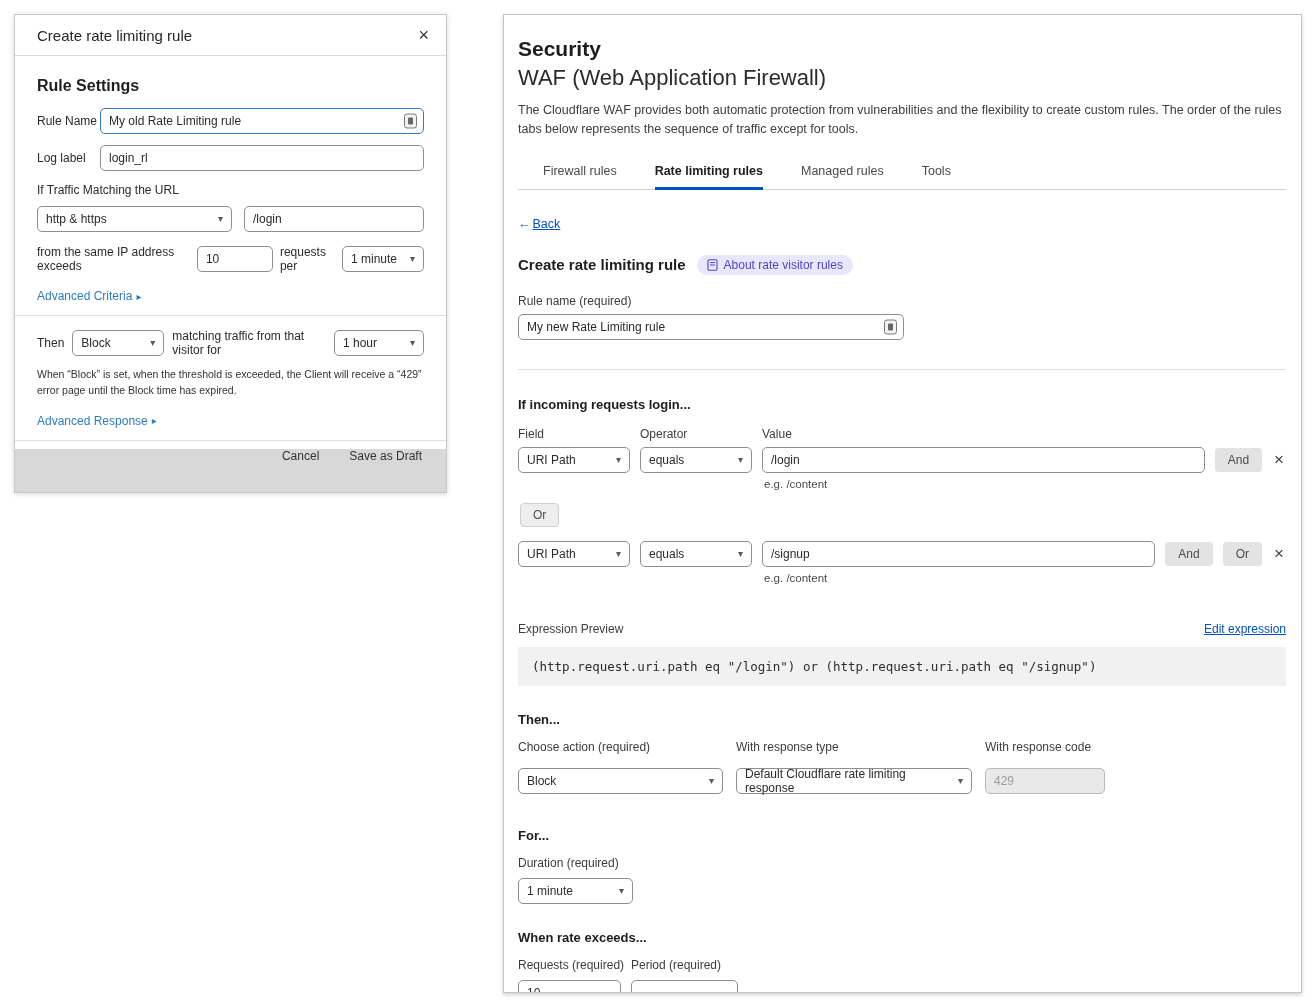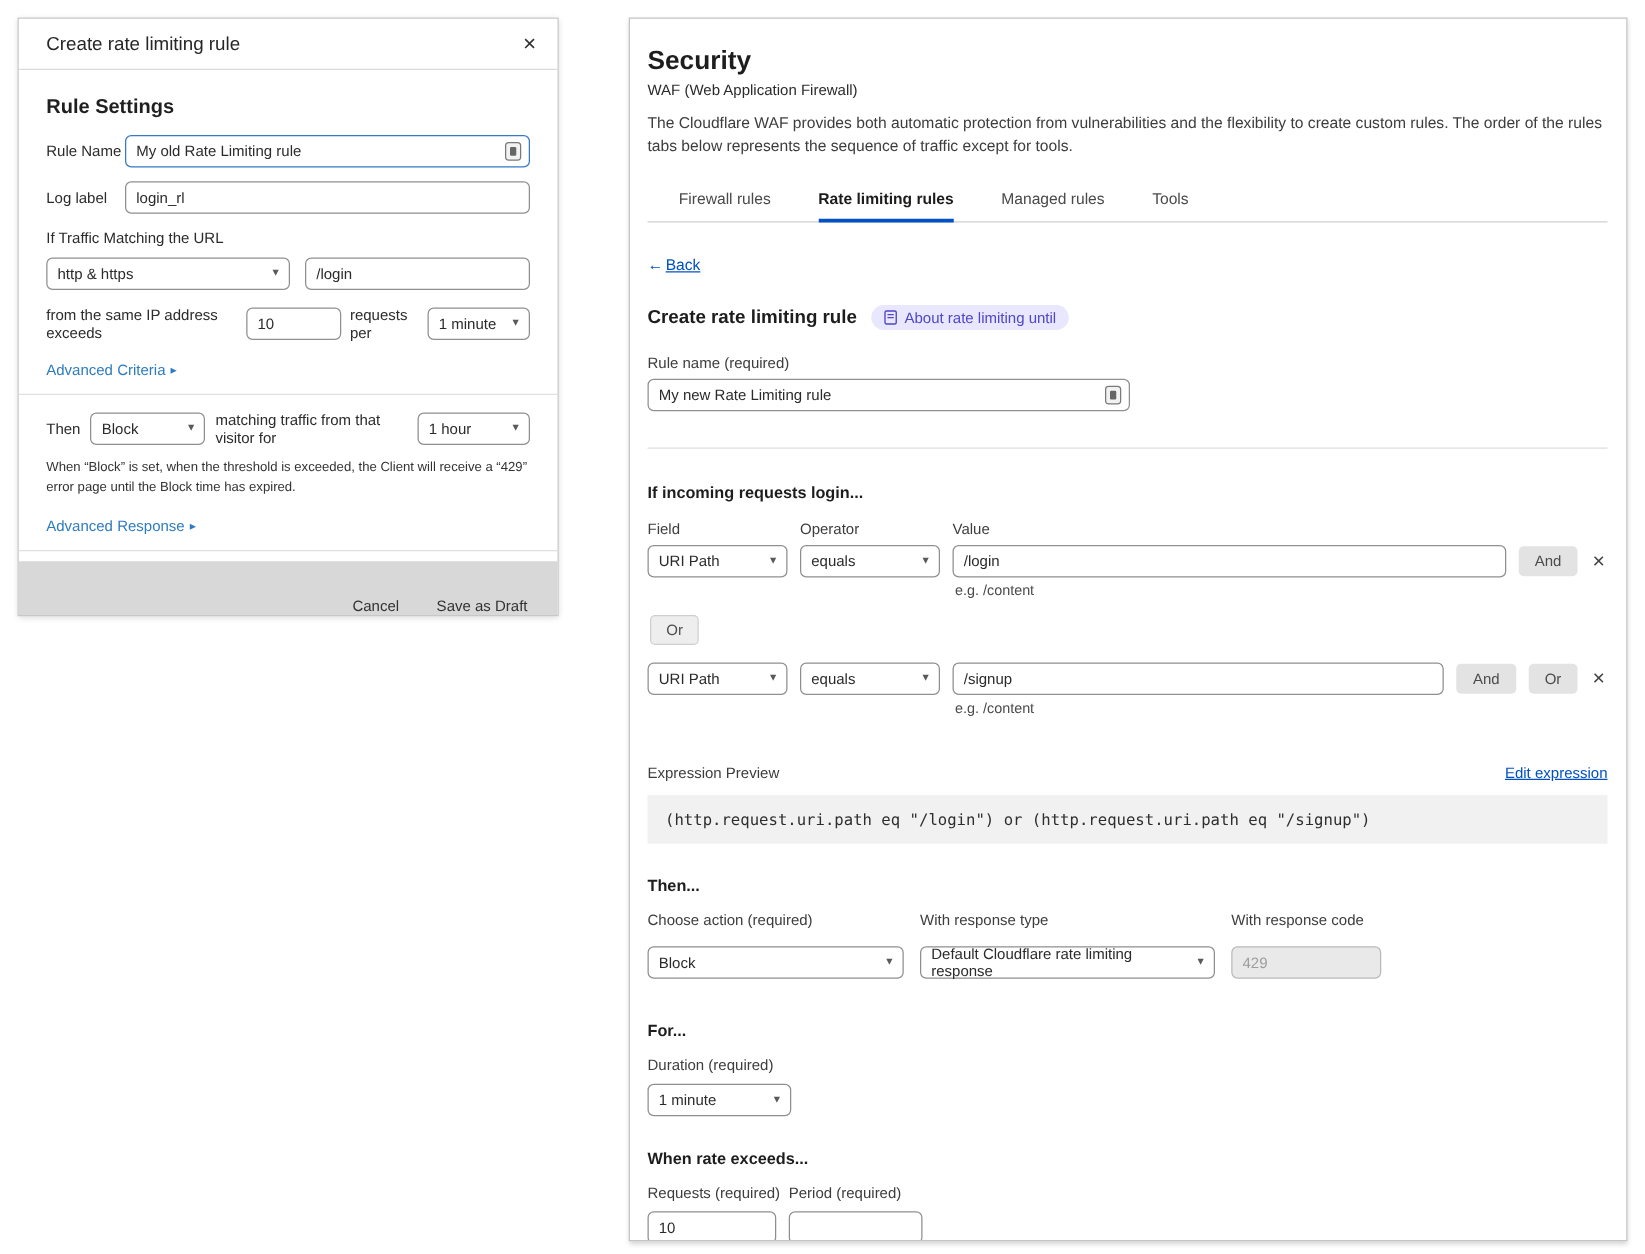--- a/index.html
+++ b/index.html
@@ -67,33 +67,33 @@
   .dlg-threshold .select { width: 82px; }
   .dlg-link { font-size: 12px; color: #2e7cbe; cursor: pointer; display: inline-flex; align-items: center; gap: 4px; margin: 3px 0 12px; }
   .dlg-link .tri { font-size: 10px; }
   .dlg-hr { border: none; border-top: 1px solid #e0e0e0; margin: 0 -22px; }
   .dlg-then { display: flex; align-items: center; gap: 8px; font-size: 12px; margin: 13px 0 10px; }
   .dlg-then .select.act { width: 92px; }
   .dlg-then .select.dur { width: 90px; }
   .dlg-note { font-size: 10.5px; color: #333; line-height: 1.5; margin: 0 0 12px; }
   .dialog-footer {
     position: absolute; left: 0; right: 0; bottom: 0; height: 43px;
-    background: #d8d8d8; display: flex; align-items: flex-end; justify-content: flex-end;
+    background: #d8d8d8; display: flex; align-items: flex-start; justify-content: flex-end;
     gap: 30px; padding-right: 24px;
   }
   .text-btn { background: none; border: none; font-family: "Liberation Sans", sans-serif; font-size: 12px; color: #323232; cursor: pointer; }
 
   
   .waf {
     position: absolute; left: 503px; top: 14px; width: 799px; height: 979px;
     background: #fff; border: 1px solid #c4c4c4; box-shadow: 0 2px 4px rgba(0,0,0,.18);
     padding: 20px 15px 0 14px; overflow: hidden;
   }
   .waf h1 { font-size: 21px; font-weight: 700; color: #1d1d1d; margin: 2px 0 4px; }
-  .waf h2 { font-size: 12px; font-weight: 400; color: #2b2b2b; margin: 0 0 10px; }
+  .waf h2 { font-size: 22px; font-weight: 400; color: #2b2b2b; margin: 0 0 10px; }
   .waf .desc { font-size: 12.5px; color: #3d3d3d; line-height: 1.55; margin: 0 0 24px; }
   .tabs { display: flex; gap: 38px; padding-left: 25px; border-bottom: 1px solid #d0d0d0; }
   .tab { font-size: 12.5px; color: #4a4a4a; padding-bottom: 9px; cursor: pointer; border-bottom: 3px solid transparent; margin-bottom: -1px; }
   .tab.active { font-weight: 700; color: #1c1c1c; border-bottom-color: #0051c3; }
   .back-link { display: inline-flex; align-items: center; gap: 2px; margin: 27px 0 0; font-size: 12.5px; color: #0051c3; cursor: pointer; }
   .back-link .bl-text { text-decoration: underline; }
   .form-title-row { display: flex; align-items: center; gap: 11px; margin: 23px 0 19px; }
   .form-title-row h3 { font-size: 15px; font-weight: 700; color: #1d1d1d; }
   .badge {
     display: inline-flex; align-items: center; gap: 6px; background: #e9e7fd; color: #4f46c8;
@@ -243,21 +243,21 @@
     </div>
 
     <div class="form-title-row">
       <h3>Create rate limiting rule</h3>
       <span class="badge">
         <svg width="11" height="12" viewBox="0 0 11 12">
           <rect x="1" y="0.8" width="9" height="10.4" rx="1.2" fill="none" stroke="#4f46c8" stroke-width="1.1"></rect>
           <line x1="3" y1="3.6" x2="8" y2="3.6" stroke="#4f46c8" stroke-width="1"></line>
           <line x1="3" y1="6" x2="8" y2="6" stroke="#4f46c8" stroke-width="1"></line>
         </svg>
-        <span>About rate limiting until</span>
+        <span>About rate visitor rules</span>
       </span>
     </div>
 
     <div class="flabel2">Rule name (required)</div>
     <span class="input-wrap rule-name-wrap">
       <input class="tf" value="My new Rate Limiting rule" style="">
       <span class="autofill-ic">
           <i></i>
         </span>
     </span>

